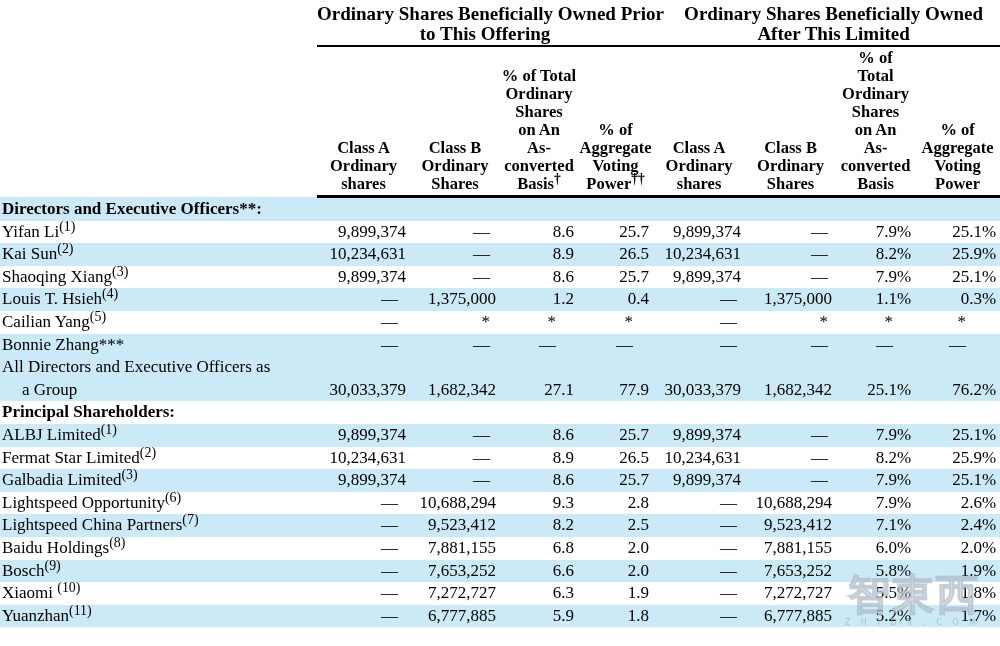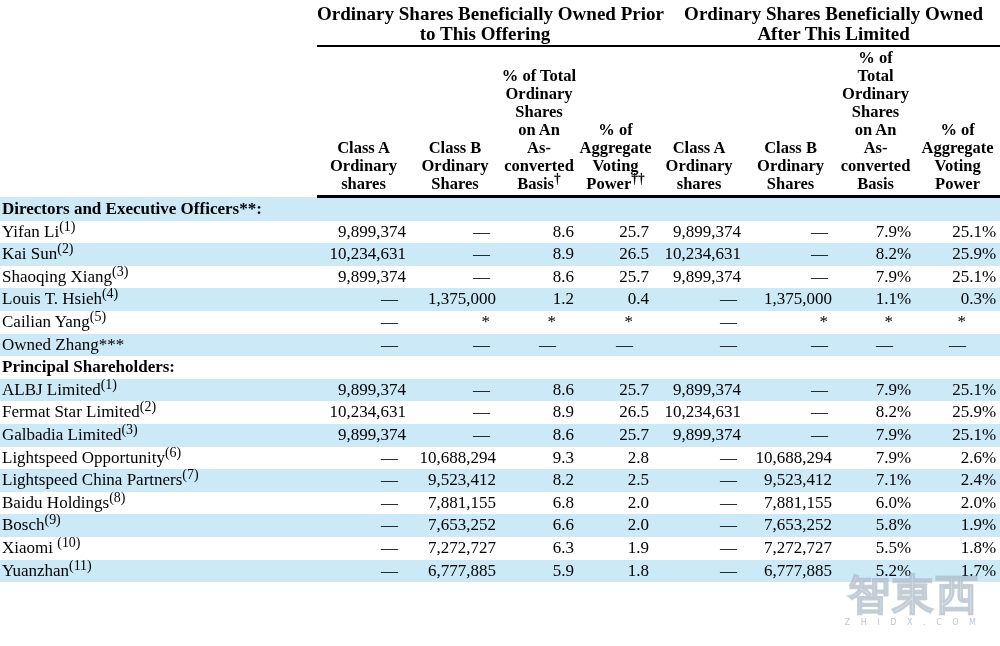--- a/index.html
+++ b/index.html
@@ -222,30 +222,44 @@
           <td class="val" style="padding-right: 10px;">*</td>
           <td class="val" style="padding-right: 22px;">*</td>
           <td class="val" style="padding-right: 20px;">*</td>
           <td class="val" style="padding-right: 8px;">—</td>
           <td class="val" style="padding-right: 8px;">*</td>
           <td class="val" style="padding-right: 22px;">*</td>
           <td class="val" style="padding-right: 34px;">*</td>
         </tr>
         <tr class="shade">
           <td class="name-cell">
-            <div class="name-line">Owned Zhang***</div>
+            <div class="name-line">Bonnie Zhang***</div>
           </td>
           <td class="val" style="padding-right: 12px;">—</td>
           <td class="val" style="padding-right: 10px;">—</td>
           <td class="val" style="padding-right: 22px;">—</td>
           <td class="val" style="padding-right: 20px;">—</td>
           <td class="val" style="padding-right: 8px;">—</td>
           <td class="val" style="padding-right: 8px;">—</td>
           <td class="val" style="padding-right: 22px;">—</td>
           <td class="val" style="padding-right: 34px;">—</td>
+        </tr>
+        <tr class="shade">
+          <td class="name-cell">
+            <div class="name-line">All Directors and Executive Officers as</div>
+            <div class="name-line indent">a Group</div>
+          </td>
+          <td class="val">30,033,379</td>
+          <td class="val">1,682,342</td>
+          <td class="val">27.1</td>
+          <td class="val">77.9</td>
+          <td class="val">30,033,379</td>
+          <td class="val">1,682,342</td>
+          <td class="val">25.1%</td>
+          <td class="val">76.2%</td>
         </tr>
         <tr>
           <td colspan="9" class="section-cell">Principal Shareholders:</td>
         </tr>
         <tr class="shade">
           <td class="name-cell">
             <div class="name-line">ALBJ Limited<sup class="note">(1)</sup></div>
           </td>
           <td class="val">9,899,374</td>
           <td class="val" style="padding-right: 10px;">—</td>

